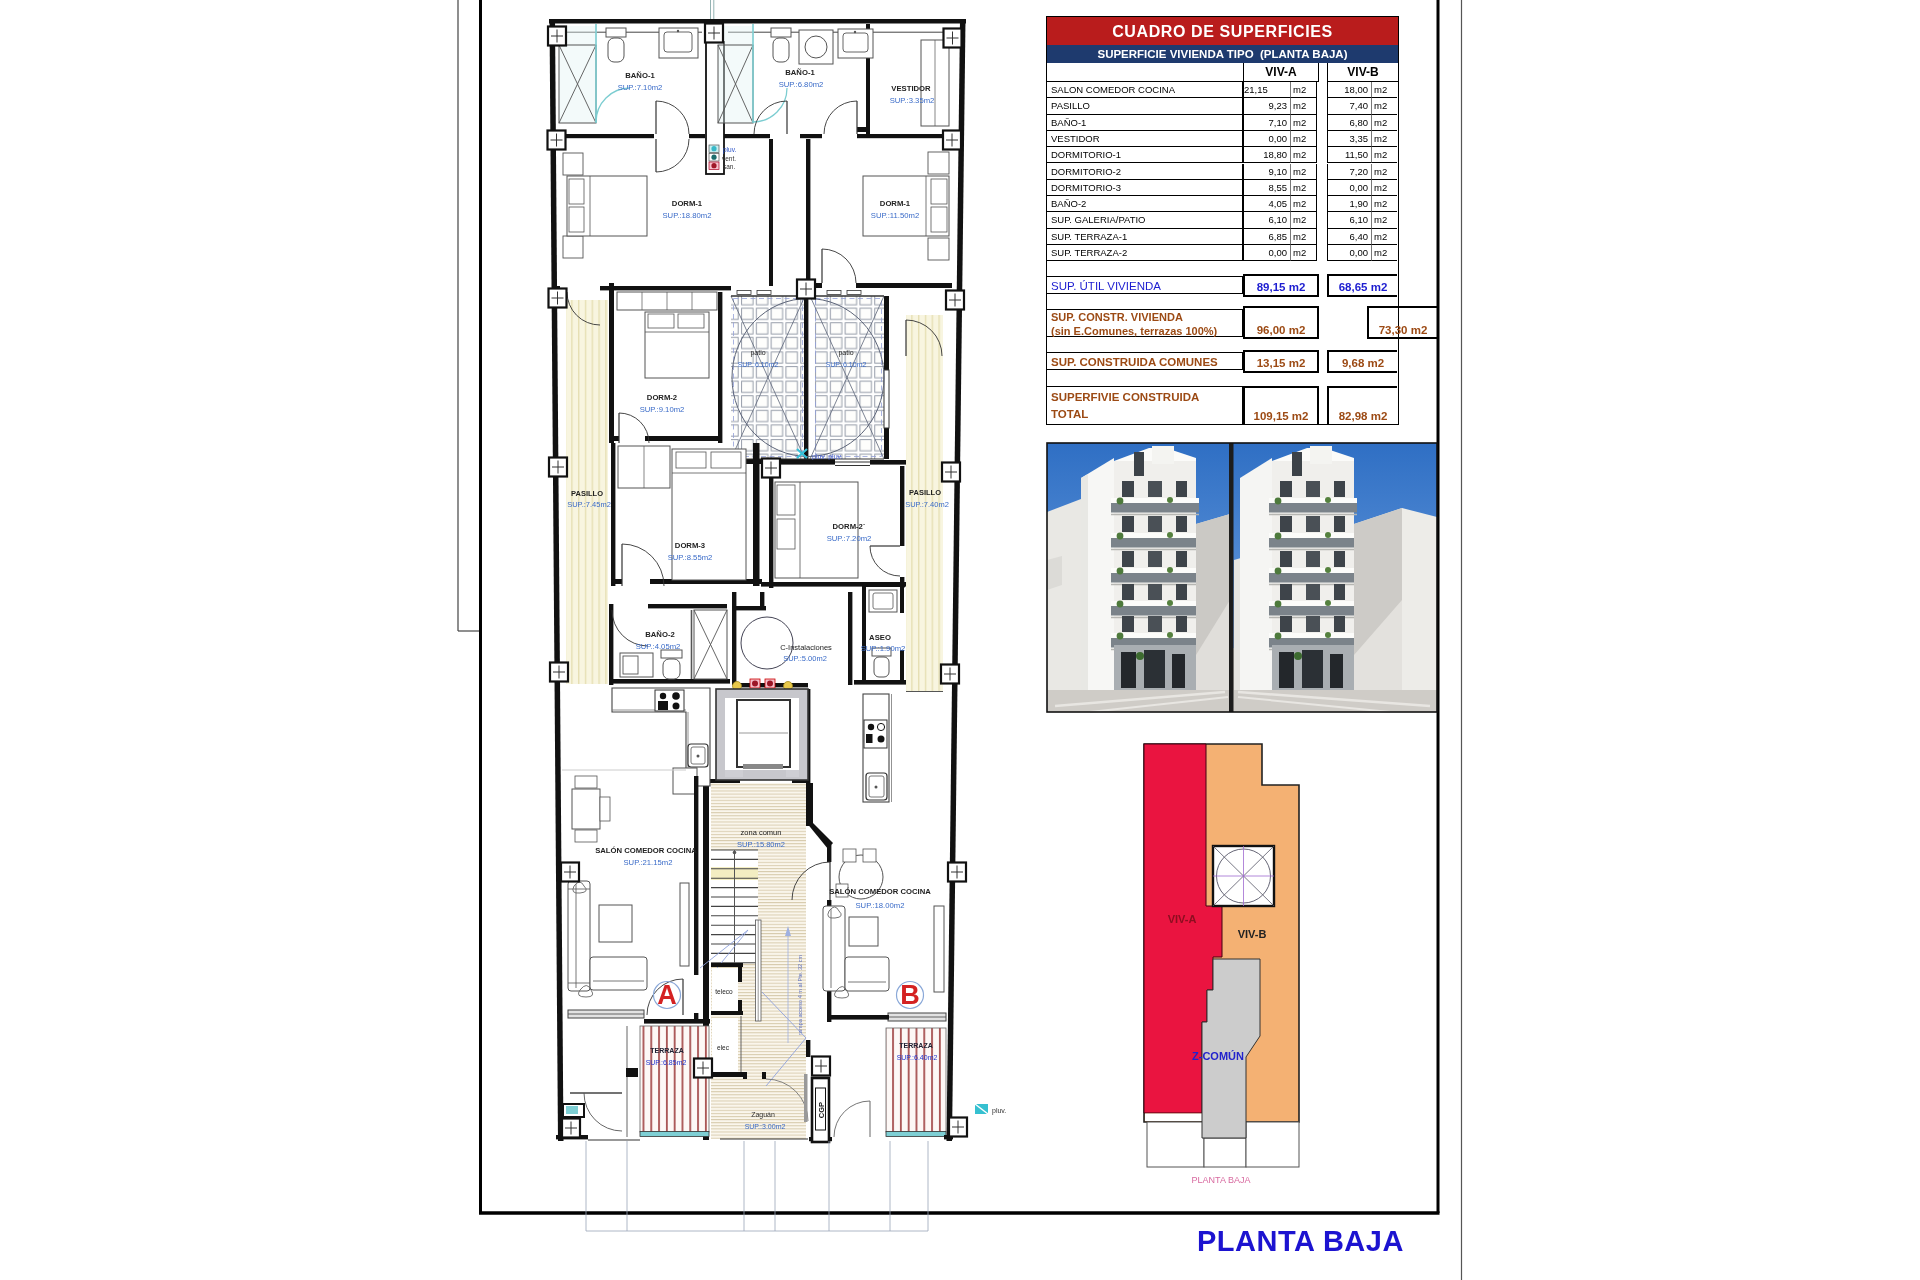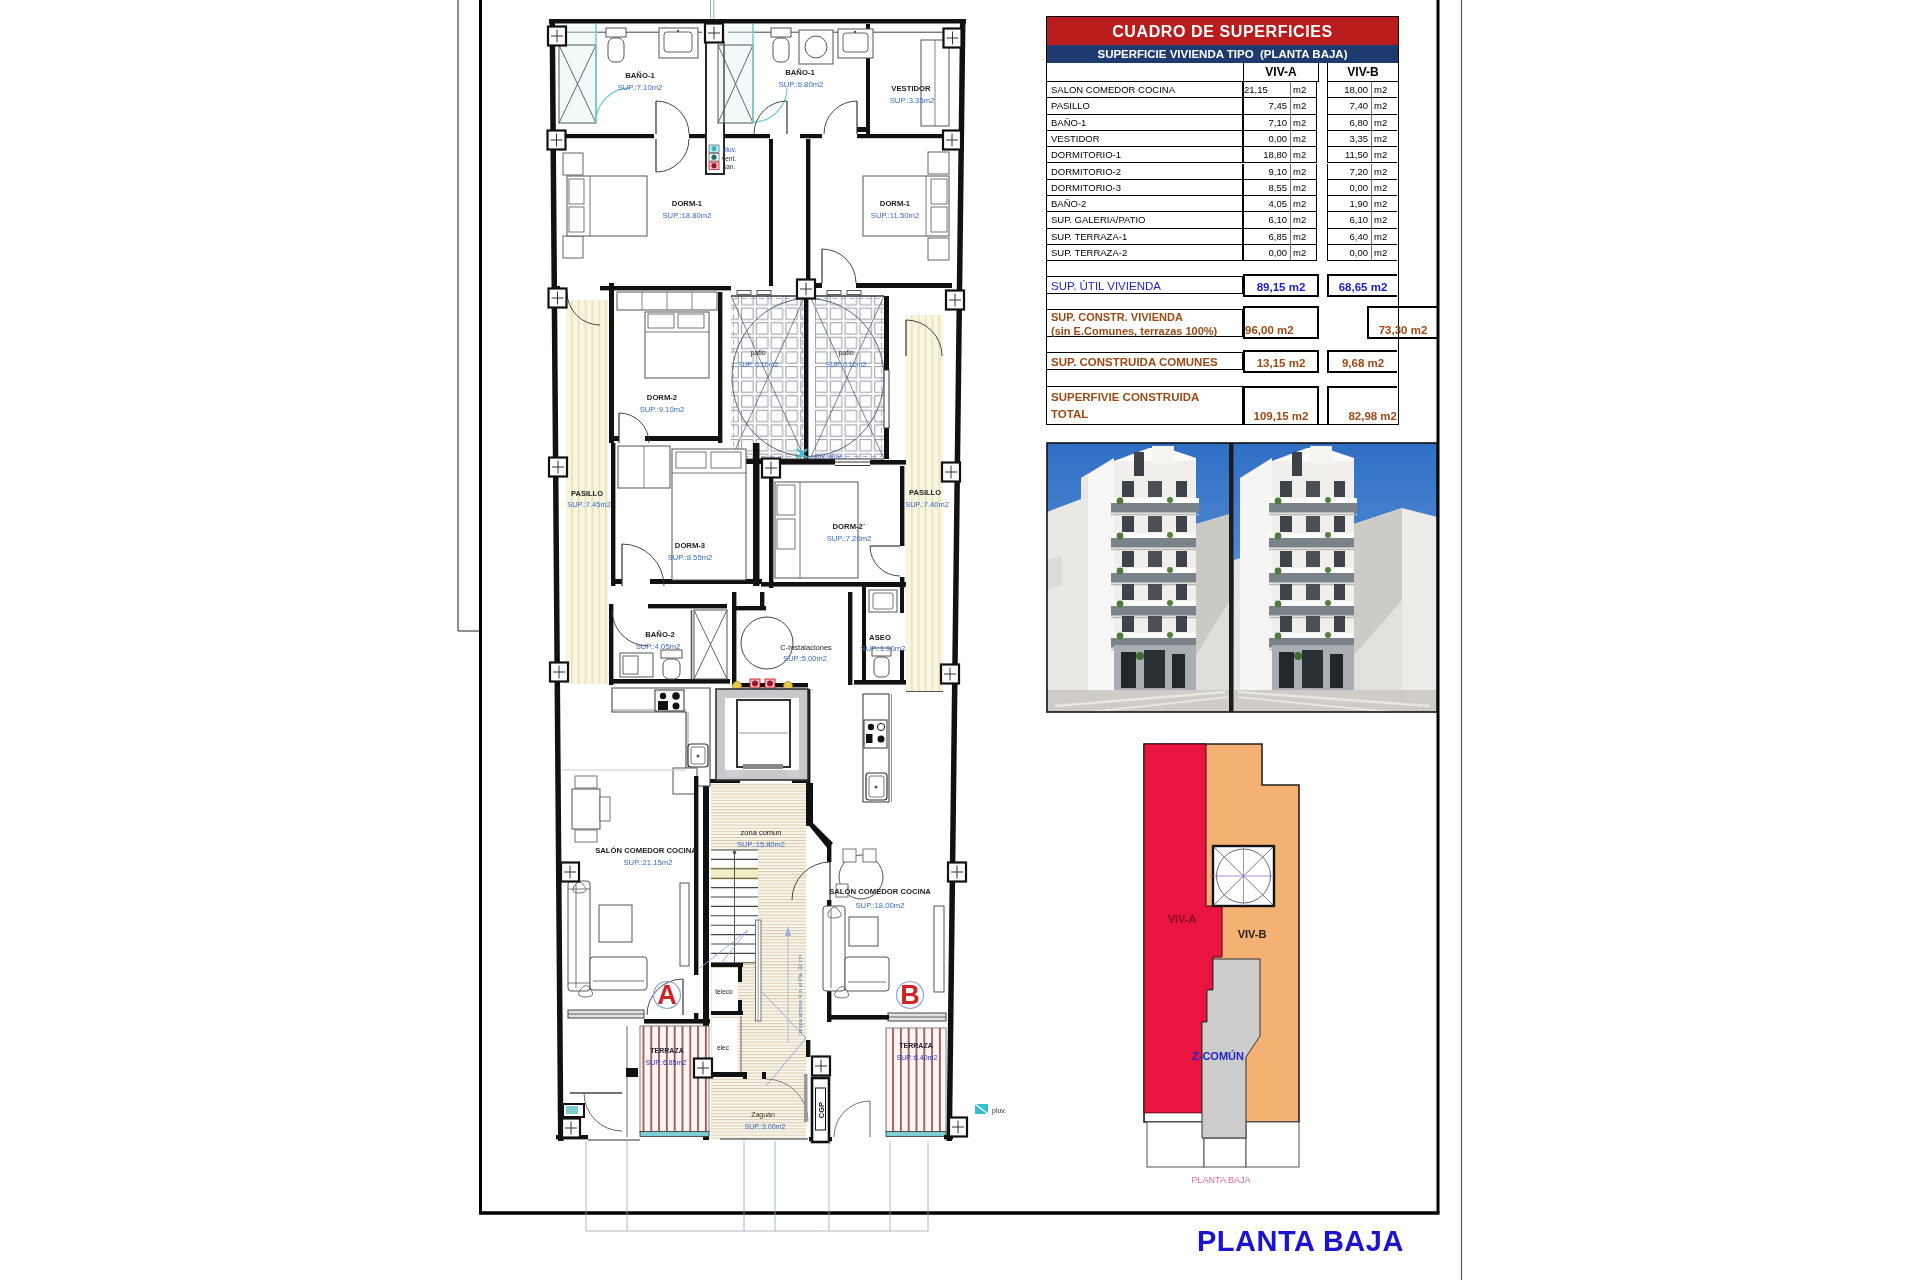--- a/index.html
+++ b/index.html
@@ -866,21 +866,21 @@
 <div class="abs" style="left:196px;top:46px;width:74px;height:18px;border:1.5px solid #000;border-top:none;font-weight:bold;font-size:12px;text-align:center;line-height:18px;">VIV-A</div>
 <div class="abs" style="left:280px;top:46px;width:70px;height:18px;border-left:1.5px solid #000;border-bottom:1.5px solid #000;font-weight:bold;font-size:12px;text-align:center;line-height:18px;">VIV-B</div>
 
 <div class="abs" style="left:0;top:65.0px;width:196px;height:16.3px;border-right:1px solid #000;border-bottom:1px solid #000;font-size:9.5px;line-height:16.3px;padding-left:4px;box-sizing:border-box;white-space:nowrap;">SALON COMEDOR COCINA</div>
 <div class="abs" style="left:196px;top:65.0px;width:47px;height:16.3px;border-bottom:1px solid #000;border-left:1px solid #000;font-size:9.5px;line-height:16.3px;text-align:left;padding-right:3px;box-sizing:border-box;">21,15</div>
 <div class="abs" style="left:243px;top:65.0px;width:27px;height:16.3px;border-bottom:1px solid #000;border-left:1px solid #777;border-right:1.5px solid #000;font-size:9.5px;line-height:16.3px;text-align:left;padding-left:2px;box-sizing:border-box;">m2</div>
 <div class="abs" style="left:280px;top:65.0px;width:44px;height:16.3px;border-bottom:1px solid #000;border-left:1.5px solid #000;font-size:9.5px;line-height:16.3px;text-align:right;padding-right:3px;box-sizing:border-box;">18,00</div>
 <div class="abs" style="left:324px;top:65.0px;width:26px;height:16.3px;border-bottom:1px solid #000;border-left:1px solid #777;font-size:9.5px;line-height:16.3px;padding-left:2px;box-sizing:border-box;">m2</div>
 
 <div class="abs" style="left:0;top:81.3px;width:196px;height:16.3px;border-right:1px solid #000;border-bottom:1px solid #000;font-size:9.5px;line-height:16.3px;padding-left:4px;box-sizing:border-box;white-space:nowrap;">PASILLO</div>
-<div class="abs" style="left:196px;top:81.3px;width:47px;height:16.3px;border-bottom:1px solid #000;border-left:1px solid #000;font-size:9.5px;line-height:16.3px;text-align:right;padding-right:3px;box-sizing:border-box;">7,45</div>
+<div class="abs" style="left:196px;top:81.3px;width:47px;height:16.3px;border-bottom:1px solid #000;border-left:1px solid #000;font-size:9.5px;line-height:16.3px;text-align:right;padding-right:3px;box-sizing:border-box;">9,23</div>
 <div class="abs" style="left:243px;top:81.3px;width:27px;height:16.3px;border-bottom:1px solid #000;border-left:1px solid #777;border-right:1.5px solid #000;font-size:9.5px;line-height:16.3px;text-align:left;padding-left:2px;box-sizing:border-box;">m2</div>
 <div class="abs" style="left:280px;top:81.3px;width:44px;height:16.3px;border-bottom:1px solid #000;border-left:1.5px solid #000;font-size:9.5px;line-height:16.3px;text-align:right;padding-right:3px;box-sizing:border-box;">7,40</div>
 <div class="abs" style="left:324px;top:81.3px;width:26px;height:16.3px;border-bottom:1px solid #000;border-left:1px solid #777;font-size:9.5px;line-height:16.3px;padding-left:2px;box-sizing:border-box;">m2</div>
 
 <div class="abs" style="left:0;top:97.6px;width:196px;height:16.3px;border-right:1px solid #000;border-bottom:1px solid #000;font-size:9.5px;line-height:16.3px;padding-left:4px;box-sizing:border-box;white-space:nowrap;">BAÑO-1</div>
 <div class="abs" style="left:196px;top:97.6px;width:47px;height:16.3px;border-bottom:1px solid #000;border-left:1px solid #000;font-size:9.5px;line-height:16.3px;text-align:right;padding-right:3px;box-sizing:border-box;">7,10</div>
 <div class="abs" style="left:243px;top:97.6px;width:27px;height:16.3px;border-bottom:1px solid #000;border-left:1px solid #777;border-right:1.5px solid #000;font-size:9.5px;line-height:16.3px;text-align:left;padding-left:2px;box-sizing:border-box;">m2</div>
 <div class="abs" style="left:280px;top:97.6px;width:44px;height:16.3px;border-bottom:1px solid #000;border-left:1.5px solid #000;font-size:9.5px;line-height:16.3px;text-align:right;padding-right:3px;box-sizing:border-box;">6,80</div>
 <div class="abs" style="left:324px;top:97.6px;width:26px;height:16.3px;border-bottom:1px solid #000;border-left:1px solid #777;font-size:9.5px;line-height:16.3px;padding-left:2px;box-sizing:border-box;">m2</div>
 
@@ -930,26 +930,26 @@
 <div class="abs" style="left:196px;top:228.0px;width:47px;height:16.3px;border-bottom:1px solid #000;border-left:1px solid #000;font-size:9.5px;line-height:16.3px;text-align:right;padding-right:3px;box-sizing:border-box;">0,00</div>
 <div class="abs" style="left:243px;top:228.0px;width:27px;height:16.3px;border-bottom:1px solid #000;border-left:1px solid #777;border-right:1.5px solid #000;font-size:9.5px;line-height:16.3px;text-align:left;padding-left:2px;box-sizing:border-box;">m2</div>
 <div class="abs" style="left:280px;top:228.0px;width:44px;height:16.3px;border-bottom:1px solid #000;border-left:1.5px solid #000;font-size:9.5px;line-height:16.3px;text-align:right;padding-right:3px;box-sizing:border-box;">0,00</div>
 <div class="abs" style="left:324px;top:228.0px;width:26px;height:16.3px;border-bottom:1px solid #000;border-left:1px solid #777;font-size:9.5px;line-height:16.3px;padding-left:2px;box-sizing:border-box;">m2</div>
 
 <div class="abs" style="left:0;top:259px;width:196px;height:18px;border:1px solid #000;border-left:none;color:#1c1cd0;font-weight:normal;font-size:11.5px;line-height:18px;padding-left:4px;box-sizing:border-box;">SUP. ÚTIL VIVIENDA</div>
 <div class="abs" style="left:196px;top:256.5px;width:76px;height:23px;border:2px solid #000;color:#1c1cd0;font-weight:bold;font-size:11.5px;line-height:22px;text-align:center;box-sizing:border-box;">89,15 m2</div>
 <div class="abs" style="left:280px;top:256.5px;width:70px;height:23px;border:2px solid #000;border-right:none;color:#1c1cd0;font-weight:bold;font-size:11.5px;line-height:22px;text-align:center;box-sizing:border-box;">68,65 m2</div>
 
 <div class="abs" style="left:0;top:292px;width:196px;height:28px;border:1px solid #000;border-left:none;color:#9c4a14;font-weight:bold;font-size:11px;line-height:14px;padding-left:4px;box-sizing:border-box;">SUP. CONSTR. VIVIENDA<br>(sin E.Comunes, terrazas 100%)</div>
-<div class="abs" style="left:196px;top:289px;width:76px;height:33px;border:2px solid #000;color:#9c4a14;font-weight:bold;font-size:11.5px;line-height:44px;box-sizing:border-box;">96,00 m2</div>
+<div class="abs" style="left:196px;top:289px;width:76px;height:33px;border:2px solid #000;color:#9c4a14;font-weight:bold;font-size:11.5px;line-height:44px;text-align:center;box-sizing:border-box;">96,00 m2</div>
 <div class="abs" style="left:280px;top:289px;width:70px;height:33px;border:2px solid #000;border-right:none;color:#9c4a14;font-weight:bold;font-size:11.5px;line-height:44px;text-align:center;box-sizing:border-box;margin-left:40px;">73,30 m2</div>
 
 <div class="abs" style="left:0;top:335px;width:196px;height:18px;border:1px solid #000;border-left:none;color:#9c4a14;font-weight:bold;font-size:11.5px;line-height:18px;padding-left:4px;box-sizing:border-box;">SUP. CONSTRUIDA COMUNES</div>
 <div class="abs" style="left:196px;top:332.5px;width:76px;height:23px;border:2px solid #000;color:#9c4a14;font-weight:bold;font-size:11.5px;line-height:22px;text-align:center;box-sizing:border-box;">13,15 m2</div>
 <div class="abs" style="left:280px;top:332.5px;width:70px;height:23px;border:2px solid #000;border-right:none;color:#9c4a14;font-weight:bold;font-size:11.5px;line-height:22px;text-align:center;box-sizing:border-box;">9,68 m2</div>
 
 <div class="abs" style="left:0;top:369px;width:196px;height:38px;border-top:1px solid #000;border-right:1px solid #000;color:#9c4a14;font-weight:bold;font-size:11.5px;line-height:17px;padding-left:4px;padding-top:2px;box-sizing:border-box;">SUPERFIVIE CONSTRUIDA<br>TOTAL</div>
 <div class="abs" style="left:196px;top:369px;width:76px;height:38px;border:2px solid #000;border-bottom:none;color:#9c4a14;font-weight:bold;font-size:11.5px;line-height:56px;text-align:center;box-sizing:border-box;">109,15 m2</div>
-<div class="abs" style="left:280px;top:369px;width:70px;height:38px;border:2px solid #000;border-bottom:none;border-right:none;color:#9c4a14;font-weight:bold;font-size:11.5px;line-height:56px;text-align:right;box-sizing:border-box;">82,98 m2</div>
+<div class="abs" style="left:280px;top:369px;width:70px;height:38px;border:2px solid #000;border-bottom:none;border-right:none;color:#9c4a14;font-weight:bold;font-size:11.5px;line-height:56px;text-align:center;box-sizing:border-box;">82,98 m2</div>
 </div>
 
 <div class="abs" style="left:1197px;top:1225px;font-size:29px;font-weight:bold;color:#1c13d0;letter-spacing:0.5px;">PLANTA BAJA</div>
 </div>
 
 </body></html>

